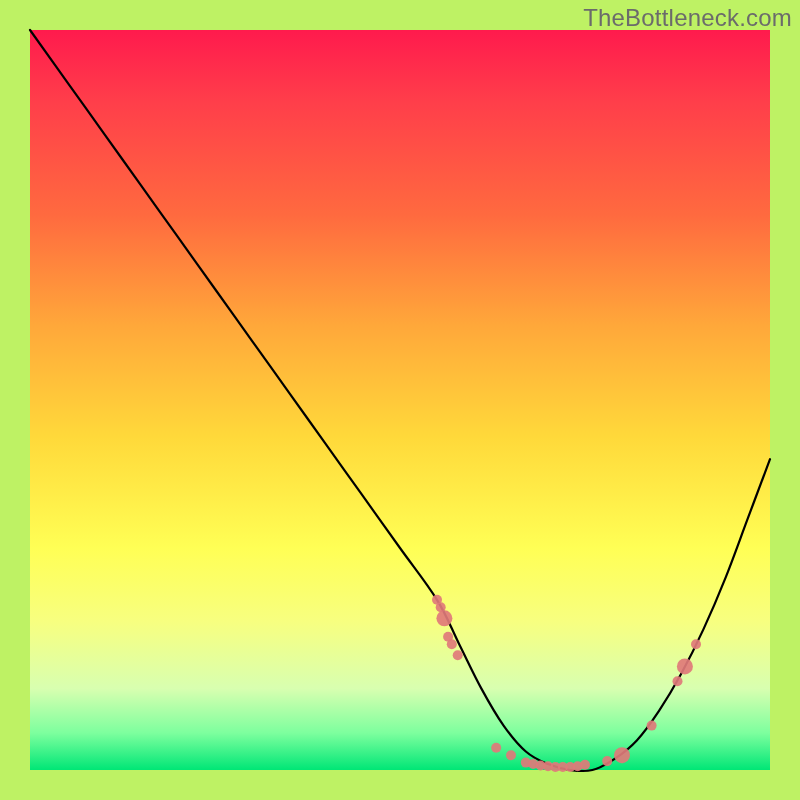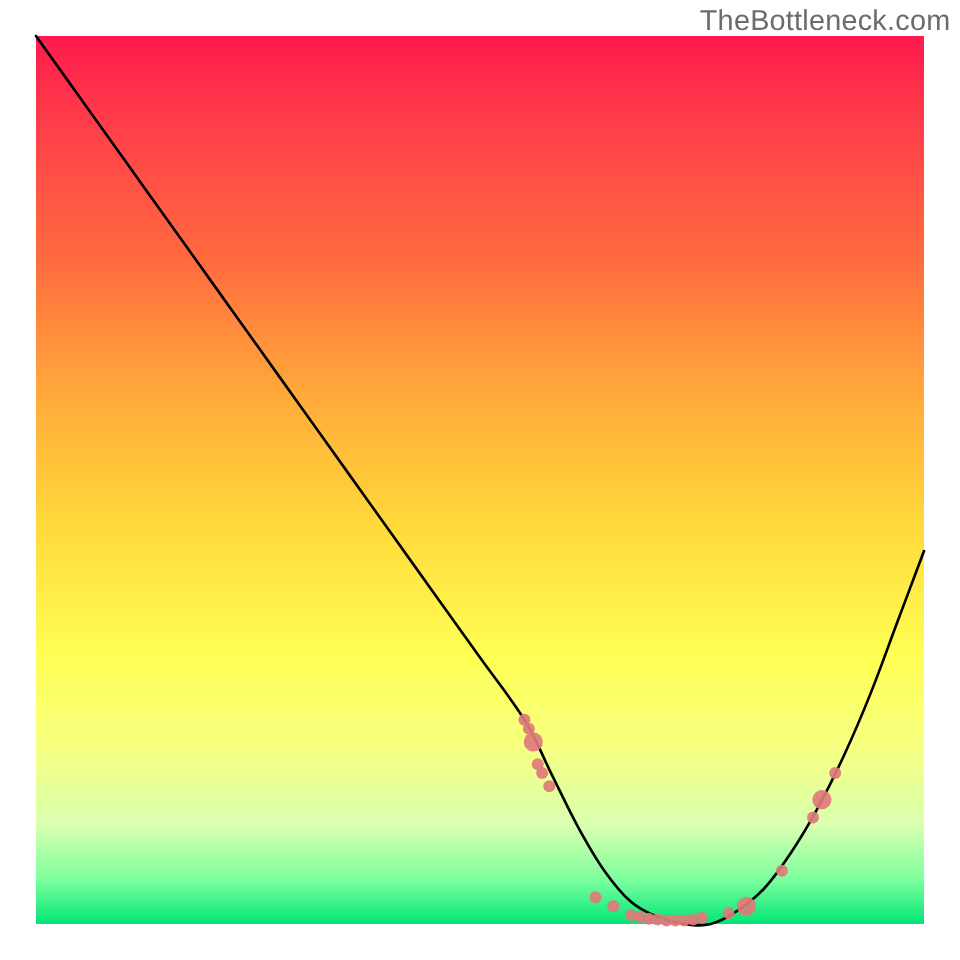--- a/index.html
+++ b/index.html
@@ -10,21 +10,21 @@
     background: #000;
     overflow: hidden;
     font-family: Arial, Helvetica, sans-serif;
   }
   .frame {
     position: absolute;
     left: 0;
     top: 0;
     width: 800px;
     height: 800px;
-    background: #ffffff;
+    background: #bef264;
   }
   .plot {
     position: absolute;
     left: 30px;
     top: 30px;
     width: 740px;
     height: 740px;
     
     background: linear-gradient(
       to bottom,

